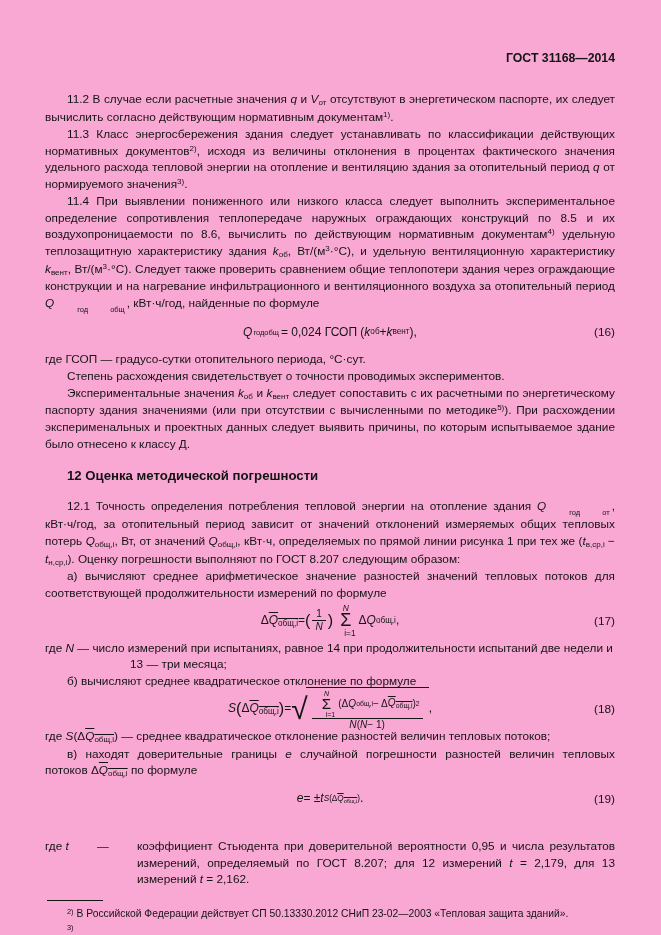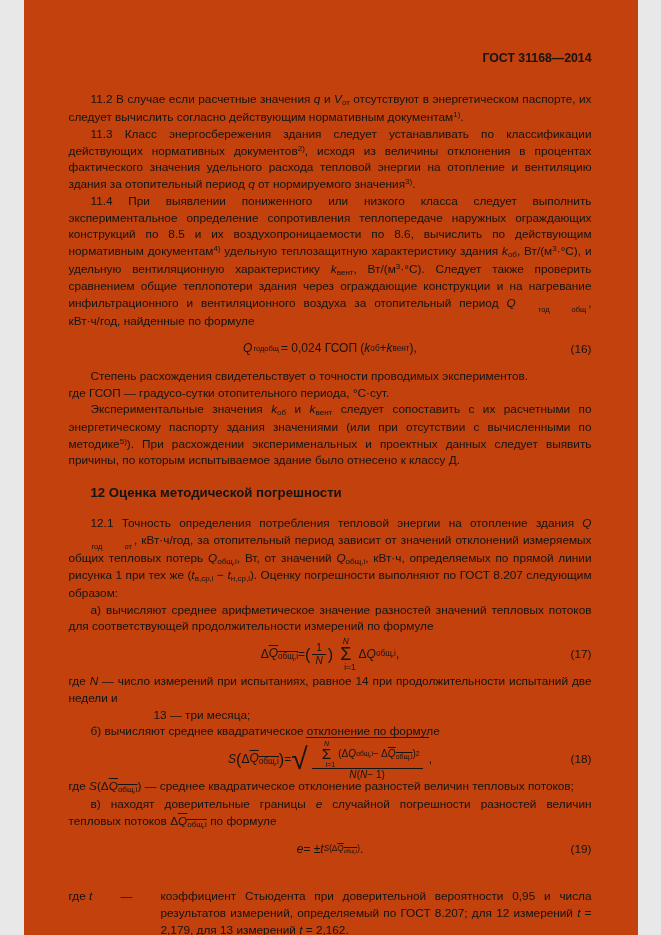--- a/index.html
+++ b/index.html
@@ -1,17 +1,17 @@
 <!DOCTYPE html>
 <html><head>
 <meta charset="utf-8">
 <style>
   html,body{margin:0;padding:0;background:#e8e8e8;}
   .page{
-    width:614px;height:935px;box-sizing:border-box;background:#c2410c;
+    width:661px;height:935px;box-sizing:border-box;background:#f9a8d4;
     font-family:"Liberation Sans","DejaVu Sans",sans-serif;
     color:#141414;font-size:11.8px;line-height:1.42;
     padding:50px 46px 0 45px;display:flex;flex-direction:column;overflow:hidden;
     margin:0 auto;
   }
   .doc-header{font-weight:700;text-align:right;font-size:12.3px;margin-bottom:24px;}
   .para{text-align:justify;}
   .indent{text-indent:22px;}
   .cont{margin-left:85px;}
   .sec-heading{font-size:13.2px;font-weight:700;margin:15px 0 12px 0;text-indent:22px;}
@@ -76,22 +76,22 @@
         <span class="i">k</span>
         <span class="sub">об</span>
         <span> + </span>
         <span class="i">k</span>
         <span class="sub">вент</span>
         <span>),</span>
       </span>
     <span class="fnum">(16)</span>
   </div>
 
+  <div class="para">где ГСОП — градусо-сутки отопительного периода, °С·сут.</div>
   <div class="para indent">Степень расхождения свидетельствует о точности проводимых экспериментов.</div>
-  <div class="para">где ГСОП — градусо-сутки отопительного периода, °С·сут.</div>
   <div class="para indent"><span>Экспериментальные значения </span><span class="i">k</span><span class="sub">об</span><span> и </span><span class="i">k</span><span class="sub">вент</span><span> следует сопоставить с их расчетными по энергетическому паспорту здания значениями (или при отсутствии с вычисленными по методике</span><span class="sup">5)</span><span>). При расхождении эксперименальных и проектных данных следует выявить причины, по которым испытываемое здание было отнесено к классу Д.</span></div>
 
   <h2 class="sec-heading">12 Оценка методической погрешности</h2>
 
   <div class="para indent"><span>12.1 Точность определения потребления тепловой энергии на отопление здания </span><span class="i">Q</span><span class="stack">
         <span class="st-top">год</span>
         <span class="st-bot">от</span>
       </span><span>, кВт·ч/год, за отопительный период зависит от значений отклонений измеряемых общих тепловых потерь </span><span class="i">Q</span><span class="sub">общ,i</span><span>, Вт, от значений </span><span class="i">Q</span><span class="sub">общ,i</span><span>, кВт·ч, определяемых по прямой линии рисунка 1 при тех же (</span><span class="i">t</span><span class="sub">в,ср,i</span><span> − </span><span class="i">t</span><span class="sub">н,ср,i</span><span>). Оценку погрешности выполняют по ГОСТ 8.207 следующим образом:</span></div>
   <div class="para indent">а) вычисляют среднее арифметическое значение разностей значений тепловых потоков для соответствующей продолжительности измерений по формуле</div>
 

